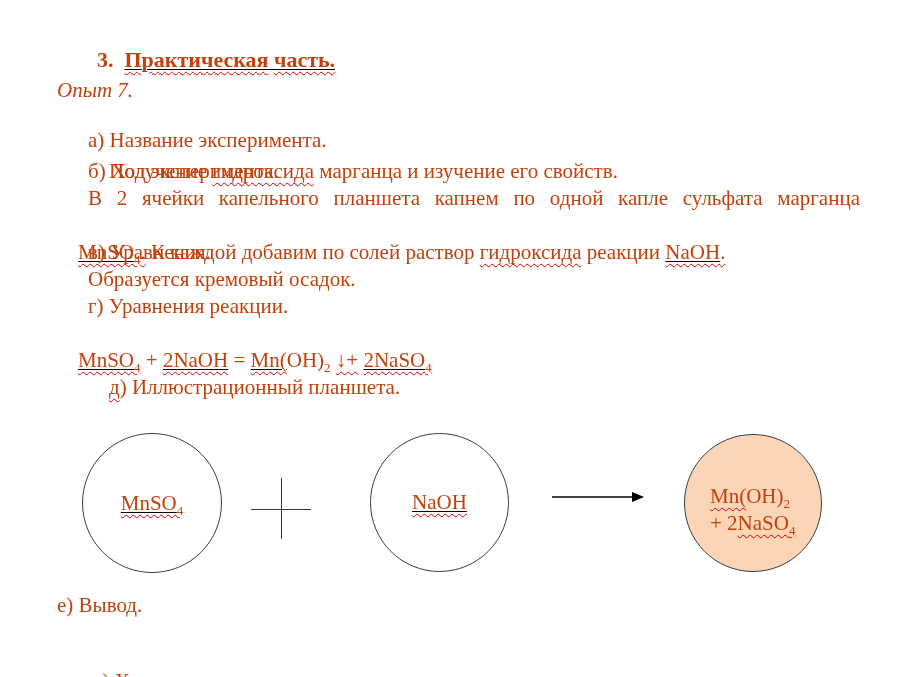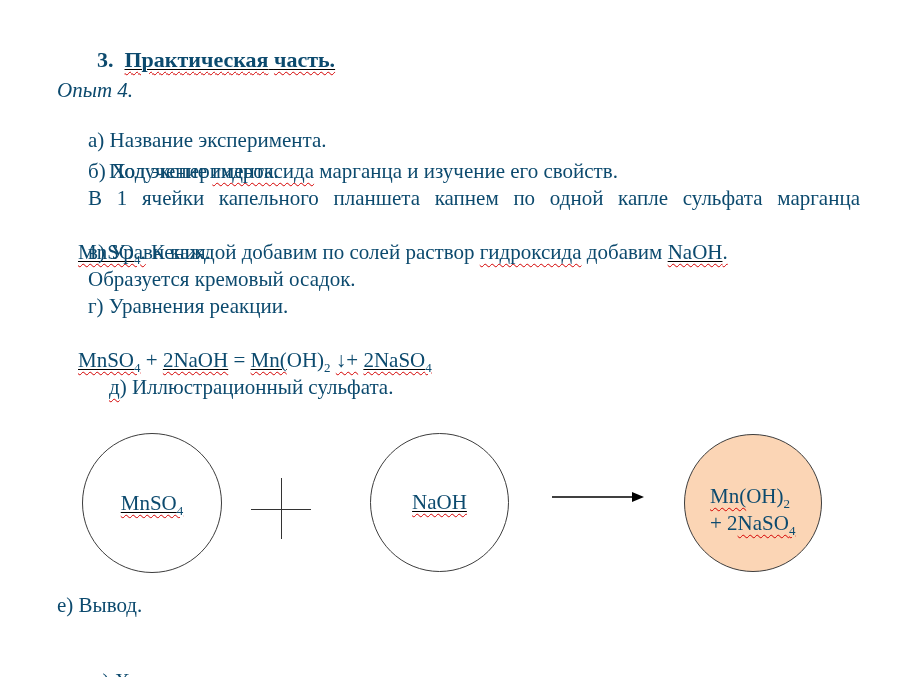--- a/index.html
+++ b/index.html
@@ -1,18 +1,18 @@
 <!DOCTYPE html>
 <html style="--spell-red: #d40000; --grammar-green: #1e7d1e; --product-fill: #fbd5b5;"><head>
 <meta charset="utf-8">
 <style>
   html,body{margin:0;padding:0;background:#fff;}
   .page{
     position:relative;width:910px;height:677px;background:#fff;overflow:hidden;
-    font-family:"Liberation Serif","DejaVu Serif",serif;color:#0c4a6e;
+    font-family:"Liberation Serif","DejaVu Serif",serif;color:#c2410c;
   }
   .line{position:absolute;font-size:21px;line-height:27px;white-space:pre;}
   .just{white-space:normal;text-align:justify;text-align-last:justify;width:772px;}
   .italic{font-style:italic;}
   .title-line{font-size:22px;font-weight:bold;}
   
   .sq{
     text-decoration-line:underline;text-decoration-style:wavy;
     text-decoration-color:var(--spell-red,#d40000);
     text-decoration-thickness:1px;text-underline-offset:4px;
@@ -45,43 +45,43 @@
 </style>
 </head>
 <body>
 
 <div class="page">
 
   <div class="line title-line" style="top:19px;left:75px;">
     <span>3.</span><span>  </span><span class="ul"><span class="sq">Практическая</span><span> </span><span class="sq">часть.</span></span>
   </div>
 
-  <div class="line italic" style="top:77px;left:57px;">Опыт 4.</div>
+  <div class="line italic" style="top:77px;left:57px;">Опыт 7.</div>
 
   <div class="line" style="top:104px;left:88px;margin-top:23px;">а) Название эксперимента.</div>
   <div class="line" style="top:158px;left:88px;">б) Ход эксперимента.</div>
 
   <div class="line" style="top:131px;left:88px;">
     <span>Получение </span><span class="sq">гидроксида</span><span> марганца и изучение его свойств.</span>
   </div>
-  <div class="line just" style="top:185px;left:88px;">В 1 ячейки капельного планшета капнем по одной капле сульфата марганца</div>
+  <div class="line just" style="top:185px;left:88px;">В 2 ячейки капельного планшета капнем по одной капле сульфата марганца</div>
   <div class="line" style="top:212px;left:57px;">
-    <span class="sq"><span class="ul">MnSO</span><sub>4</sub><span>.</span></span><span> К каждой добавим по солей раствор </span><span class="sq">гидроксида</span><span> добавим </span><span class="sq"><span class="ul">NaOH</span><span>.</span></span>
+    <span class="sq"><span class="ul">MnSO</span><sub>4</sub><span>.</span></span><span> К каждой добавим по солей раствор </span><span class="sq">гидроксида</span><span> реакции </span><span class="sq"><span class="ul">NaOH</span><span>.</span></span>
   </div>
 
   <div class="line" style="top:239px;left:88px;">в) Уравнения.</div>
   <div class="line" style="top:293px;left:88px;">г) Уравнения реакции.</div>
 
   <div class="line" style="top:266px;left:88px;">Образуется кремовый осадок.</div>
   <div class="line" style="top:320px;left:57px;">
     <span class="sq"><span class="ul">MnSO</span><sub>4</sub></span><span> + </span><span class="sq"><span class="ul">2NaOH</span></span><span> = </span><span class="sq"><span class="ul">Mn(</span></span><span>OH)</span><sub>2</sub><span> </span><span class="sq">↓+</span><span> </span><span class="sq"><span class="ul">2NaSO</span><sub>4</sub></span>
   </div>
 
   <div class="line" style="top:347px;left:88px;">
-    <span class="sq">д</span><span>) Иллюстрационный сульфата.</span>
+    <span class="sq">д</span><span>) Иллюстрационный планшета.</span>
   </div>
 
   <div>
 
     <div class="circle" style="left:82px;top:433px;width:140px;height:140px;font-family:Liberation Serif, serif;">
       <span class="sq"><span class="ul">MnSO</span><sub>4</sub></span>
     </div>
 
     <div class="plus" style="left:251px;top:478px;width:60px;height:61px;">
       <div class="v" style="left:30px;top:0;height:61px;"></div>

